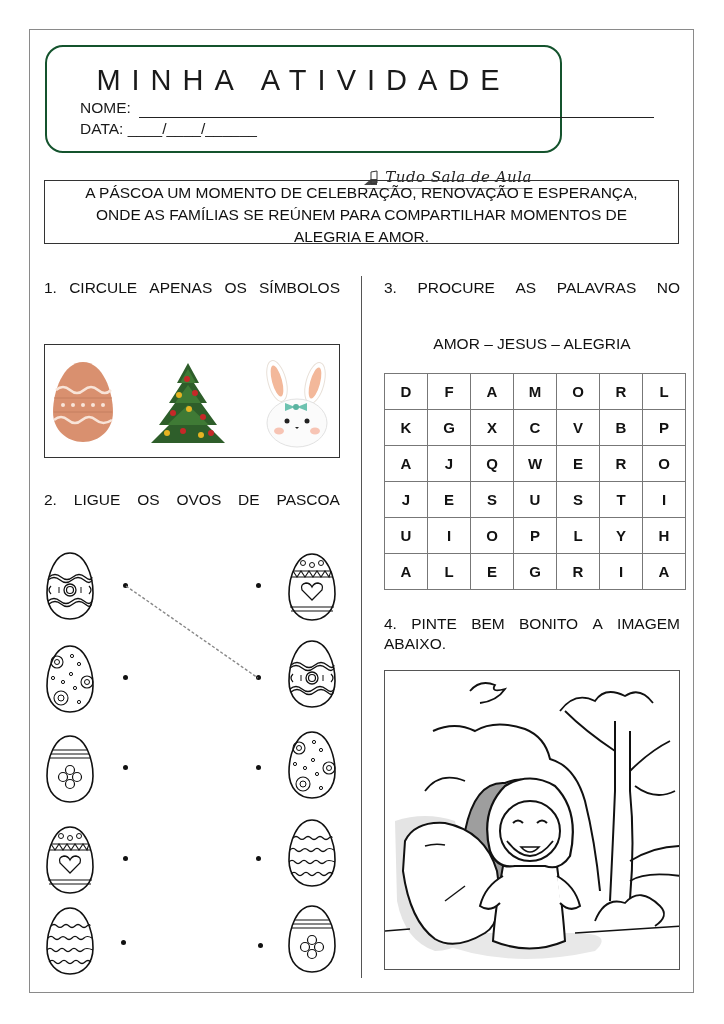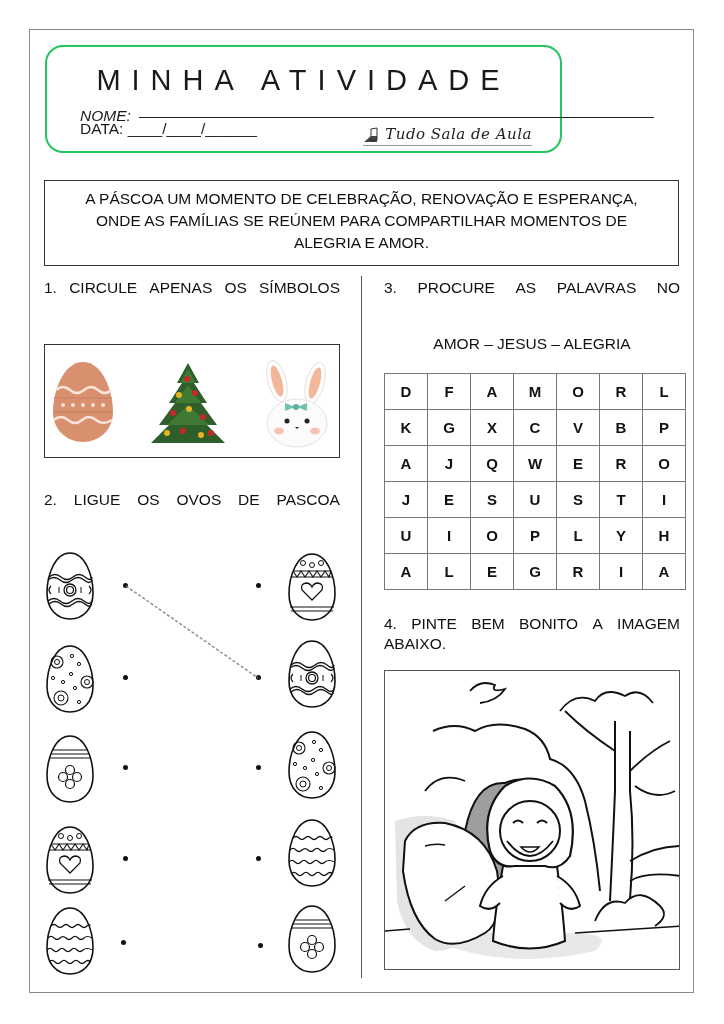--- a/index.html
+++ b/index.html
@@ -1,34 +1,34 @@
 <!DOCTYPE html>
 <html><head>
 <meta charset="utf-8">
 <style>
   html, body { margin:0; padding:0; background:#ffffff; }
   body { width:724px; height:1024px; position:relative; overflow:hidden;
          font-family:"Liberation Sans", sans-serif; color:#111; }
   .page-border { position:absolute; left:29px; top:29px; width:665px; height:964px;
                  border:1px solid #8a8a8a; box-sizing:border-box; }
   .header-box { position:absolute; left:45px; top:45px; width:517px; height:108px;
-                border:2px solid #22c55e; border-radius:18px; box-sizing:border-box; }
+                border:2px solid #14532d; border-radius:18px; box-sizing:border-box; }
   .header-title { position:absolute; left:0; right:0; top:17px; text-align:center;
                   font-size:29px; letter-spacing:11px; font-weight:normal; color:#1a1a1a; }
   .field-row { position:absolute; left:33px; font-size:15.5px; color:#1a1a1a; }
-  .field-row.nome { top:60px;font-style:italic; }
+  .field-row.nome { top:52px; }
   .field-row.data { top:73px;text-align:center; }
   .nome-line { position:absolute; left:92px; top:70px; width:515px; border-bottom:1.5px solid #222; }
   .logo { position:absolute; right:28px; top:78px; display:flex; align-items:flex-end; gap:2px; }
-  .logo-text { font-family:"DejaVu Serif", serif; font-style:italic; font-size:15px; color:#222; letter-spacing:0.5px; }
+  .logo-text { font-family:"DejaVu Serif", serif; font-style:italic; font-size:15px; color:#222; letter-spacing:0.5px;margin-top:43px; }
   .logo-underline { position:absolute; left:0; right:0; bottom:-3px; border-bottom:1px solid #999; }
 
-  .intro-box { position:absolute; left:44px; top:180px; width:635px; height:86px;
+  .intro-box { position:absolute; left:44px; top:180px; width:635px; height:64px;
                border:1.5px solid #333; box-sizing:border-box; text-align:center;
-               font-size:15.5px; line-height:22px; padding-top:7px; color:#111; }
+               font-size:15.5px; line-height:22px; padding-top:1px; color:#111; }
 
   .divider { position:absolute; left:361px; top:276px; width:1px; height:702px; background:#555; }
 
   .q { position:absolute; font-size:15.5px; line-height:20px; color:#111; text-align:justify;
        text-align-last:left; }
   .q1 { left:44px; top:278px; width:296px; }
   .q2 { left:44px; top:490px; width:296px; }
   .q3 { left:384px; top:278px; width:296px; }
   .q4 { left:384px; top:614px; width:296px; }
   .justify-line { display:flex; justify-content:space-between; }

